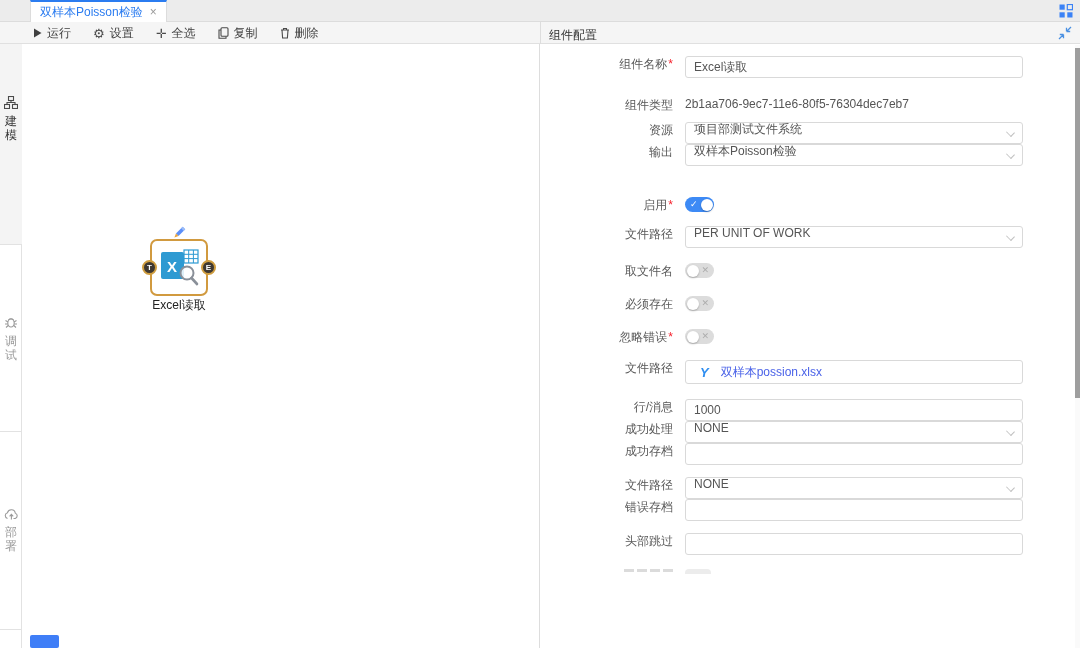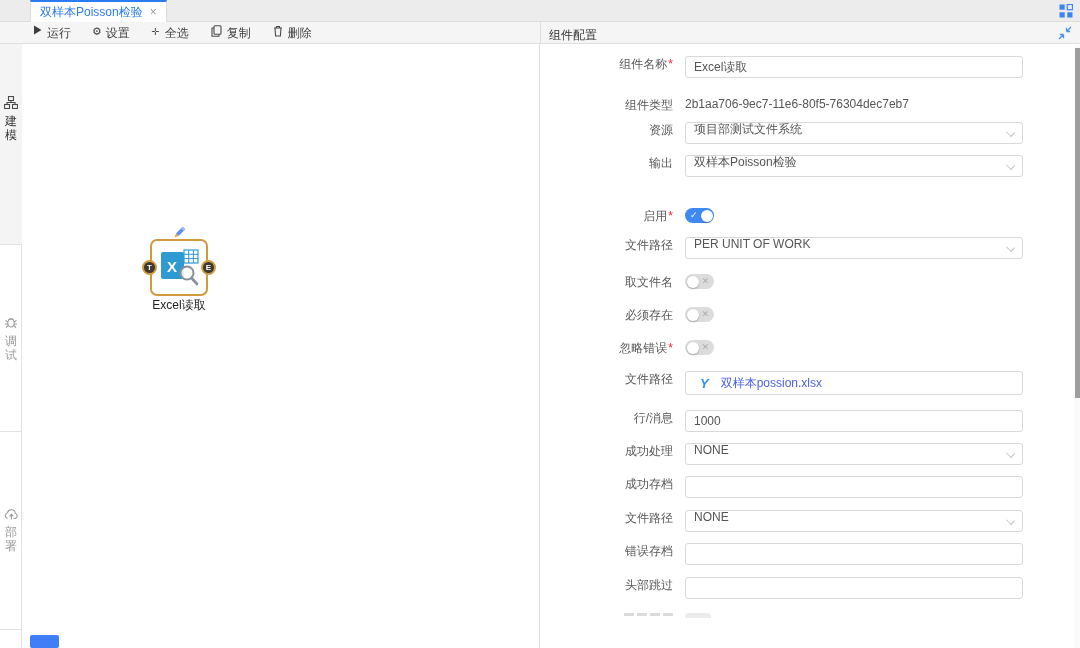--- a/index.html
+++ b/index.html
@@ -10,21 +10,21 @@
   
   .tabbar { position:absolute; left:0; top:0; width:1080px; height:22px; background:#ececec; border-bottom:1px solid #dcdcdc; }
   .tab { position:absolute; left:30px; top:0; height:22px; padding:0 9px; background:#fff; border-left:1px solid #dcdcdc; border-right:1px solid #dcdcdc; border-top:2px solid #2b7cf0; display:flex; align-items:center; gap:7px; }
   .tab .t-title { color:#2b7cf0; font-size:12px; }
   .tab .t-close { color:#999; font-size:12px; cursor:pointer; }
   .grid-icon { position:absolute; right:7px; top:4px; width:14px; height:14px; }
 
   
   .row2 { position:absolute; left:0; top:22px; width:1080px; height:22px; background:#f5f5f5; border-bottom:1px solid #e0e0e0; }
   .toolbar { position:absolute; left:0; top:0; width:540px; height:22px; display:flex; align-items:center; padding-left:33px; gap:22px; }
-  .tool { display:flex; gap:5px; color:#404040; cursor:pointer;font-family:Liberation Mono, monospace; }
+  .tool { display:flex; align-items:center; gap:5px; color:#404040; cursor:pointer; }
   .tool .glyph { font-size:13px; line-height:13px; color:#4a4a4a; }
   .panel-header { position:absolute; left:540px; top:0; width:540px; height:22px; border-left:1px solid #ddd; display:flex; align-items:flex-end; padding:0 8px; color:#333; }
   .compress-icon { position:absolute; right:8px; top:4px; width:14px; height:14px; }
 
   
   .sidebar { position:absolute; left:0; top:44px; width:22px; height:604px; background:#fff; border-right:1px solid #e2e2e2; }
   .side-sec { width:22px; border-bottom:1px solid #e2e2e2; display:flex; flex-direction:column; align-items:center; cursor:pointer; }
   .side-sec.active { background:#f4f4f4; }
   .side-sec .v-label { display:flex; flex-direction:column; align-items:center; margin-top:5px; }
   .side-sec .v-label span { font-size:12px; line-height:14px; color:#9a9a9a; }
@@ -60,21 +60,21 @@
   .toggle.off { background:#dcdcdc; }
   .toggle .knob { position:absolute; top:1.5px; width:12px; height:12px; border-radius:50%; background:#fff; box-shadow:0 1px 2px rgba(0,0,0,.25); }
   .toggle.on .knob { right:1.5px; }
   .toggle.off .knob { left:1.5px; }
   .toggle .t-glyph { position:absolute; top:1px; font-size:9px; line-height:13px; }
   .toggle.on .t-glyph { left:5px; color:#fff; }
   .toggle.off .t-glyph { right:5px; color:#adadad; }
   .filebox { height:24px; display:flex; align-items:center; gap:12px; padding-left:14px; }
   .y-icon { color:#2f8ef0; font-weight:bold; font-size:13px; font-style:italic; }
   .file-link { color:#4a62e8; font-size:12px; text-decoration:none; cursor:pointer; }
-  .m8{margin-bottom:8px} .m11{margin-bottom:11px} .m12{margin-bottom:12px} .m14{margin-bottom:14px}
+  .m8{margin-bottom:8px} .m11{} .m12{margin-bottom:12px} .m14{margin-bottom:14px}
   .m15{margin-bottom:15px} .m16{margin-bottom:16px} .m19{margin-bottom:19px} .m31{margin-bottom:31px}
   .remnant { display:flex; align-items:flex-start; opacity:.35; }
   .remnant .ghost-lbl { flex:0 0 144px; display:flex; justify-content:flex-end; gap:3px; padding-right:12px; }
   .remnant .ghost-lbl i { display:block; width:10px; height:3px; background:#9a9a9a; }
   .remnant .ghost-toggle { width:26px; height:5px; border-radius:4px 4px 0 0; background:#c9c9c9; }
 
   .vscroll { position:absolute; right:0; top:45px; width:5px; height:603px; background:#fafafa; }
   .vscroll .thumb { position:absolute; top:3px; left:0; width:5px; height:350px; background:#9e9e9e; }
 </style>
 </head>

